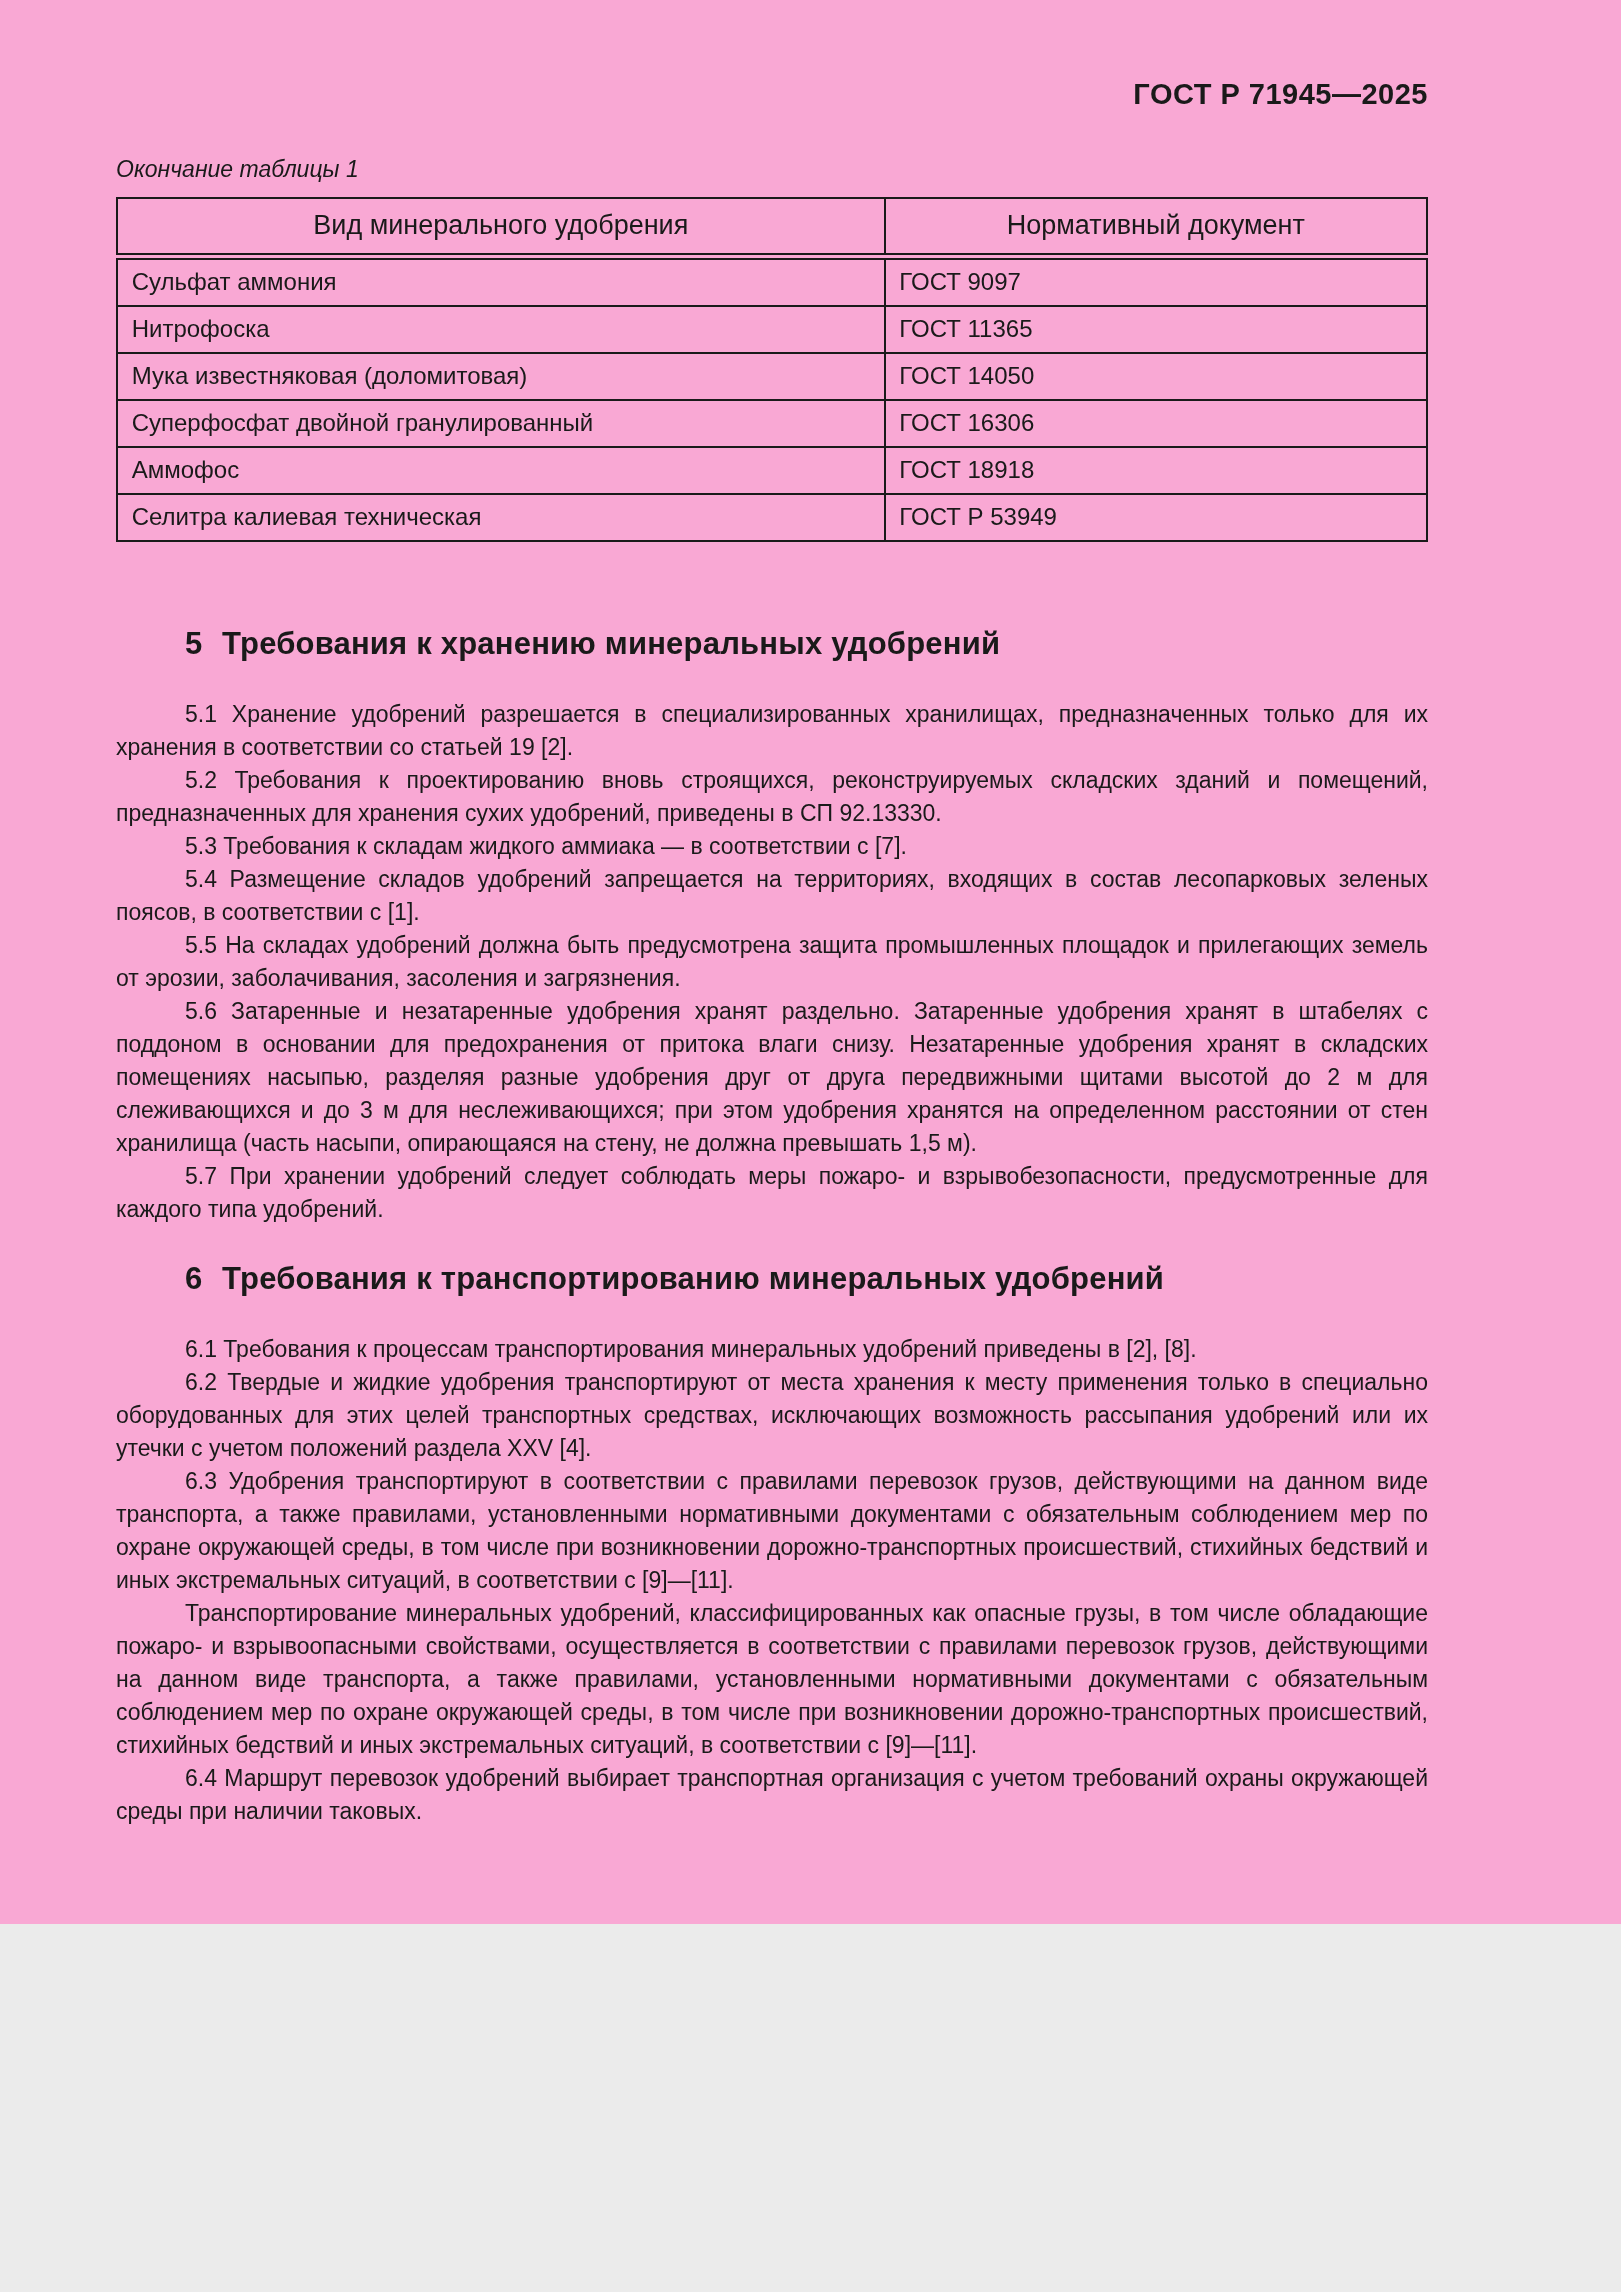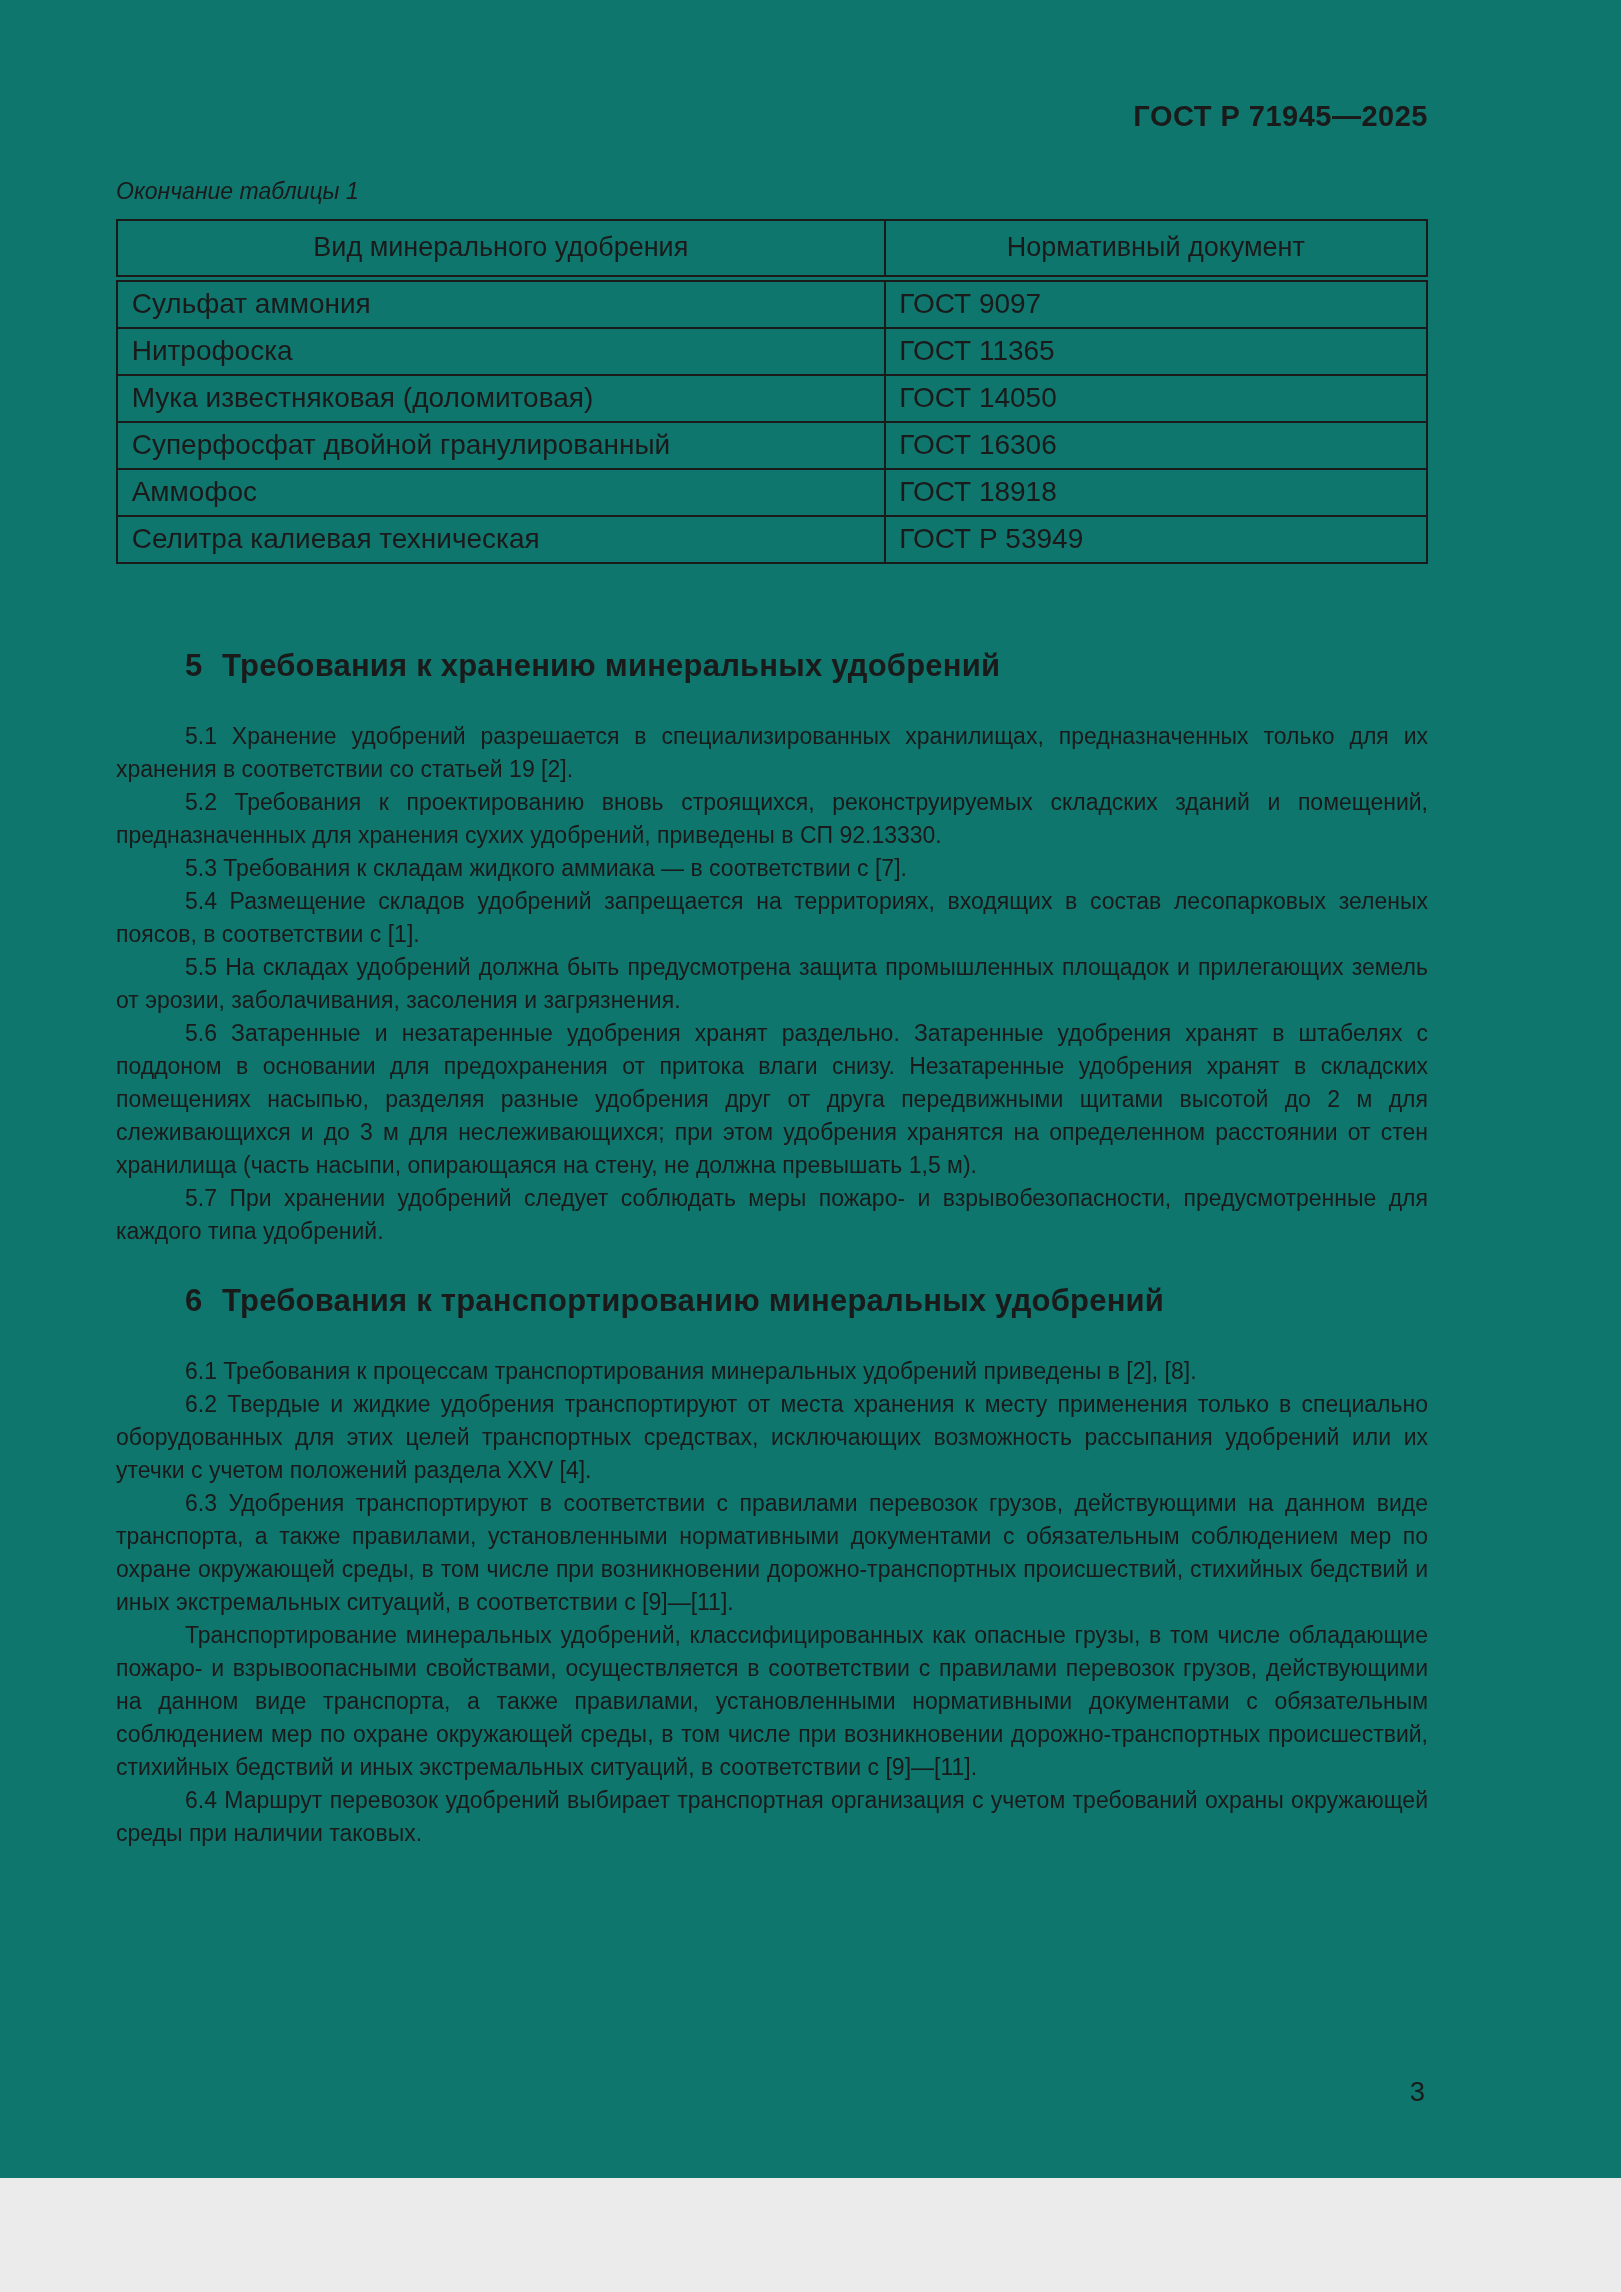--- a/index.html
+++ b/index.html
@@ -1,24 +1,24 @@
 <!DOCTYPE html>
 <html lang="ru"><head>
 <meta charset="utf-8">
 <style>
   html, body { margin: 0; padding: 0; }
   body { background: #ebebeb; }
 
   .page {
     position: relative;
     width: 1621px;
-    height: 2178px;
-    background: #0f766e;
+    height: 1924px;
+    background: #f9a8d4;
     box-sizing: border-box;
-    padding: 101px 193px 0 116px;
+    padding: 79px 193px 0 116px;
     font-family: "Liberation Sans", "DejaVu Sans", sans-serif;
     color: #1a1a1a;
     overflow: hidden;
   }
 
   .doc-code {
     font-size: 29px;
     font-weight: bold;
     text-align: right;
     line-height: 31px;
@@ -45,21 +45,21 @@
     font-size: 27px;
     font-weight: normal;
     text-align: center;
     vertical-align: middle;
     border: 2px solid #1a1a1a;
     border-bottom: 7.8px double #1a1a1a;
     padding: 0 9.8px;
   }
   table.std-table td {
     height: 45px;
-    font-size: 28px;
+    font-size: 24px;
     vertical-align: middle;
     border: 2px solid #1a1a1a;
     padding: 0 13.7px;
   }
 
   h2.sec {
     margin: 0 0 0 69px;
     font-size: 31px;
     font-weight: bold;
     line-height: 35px;

